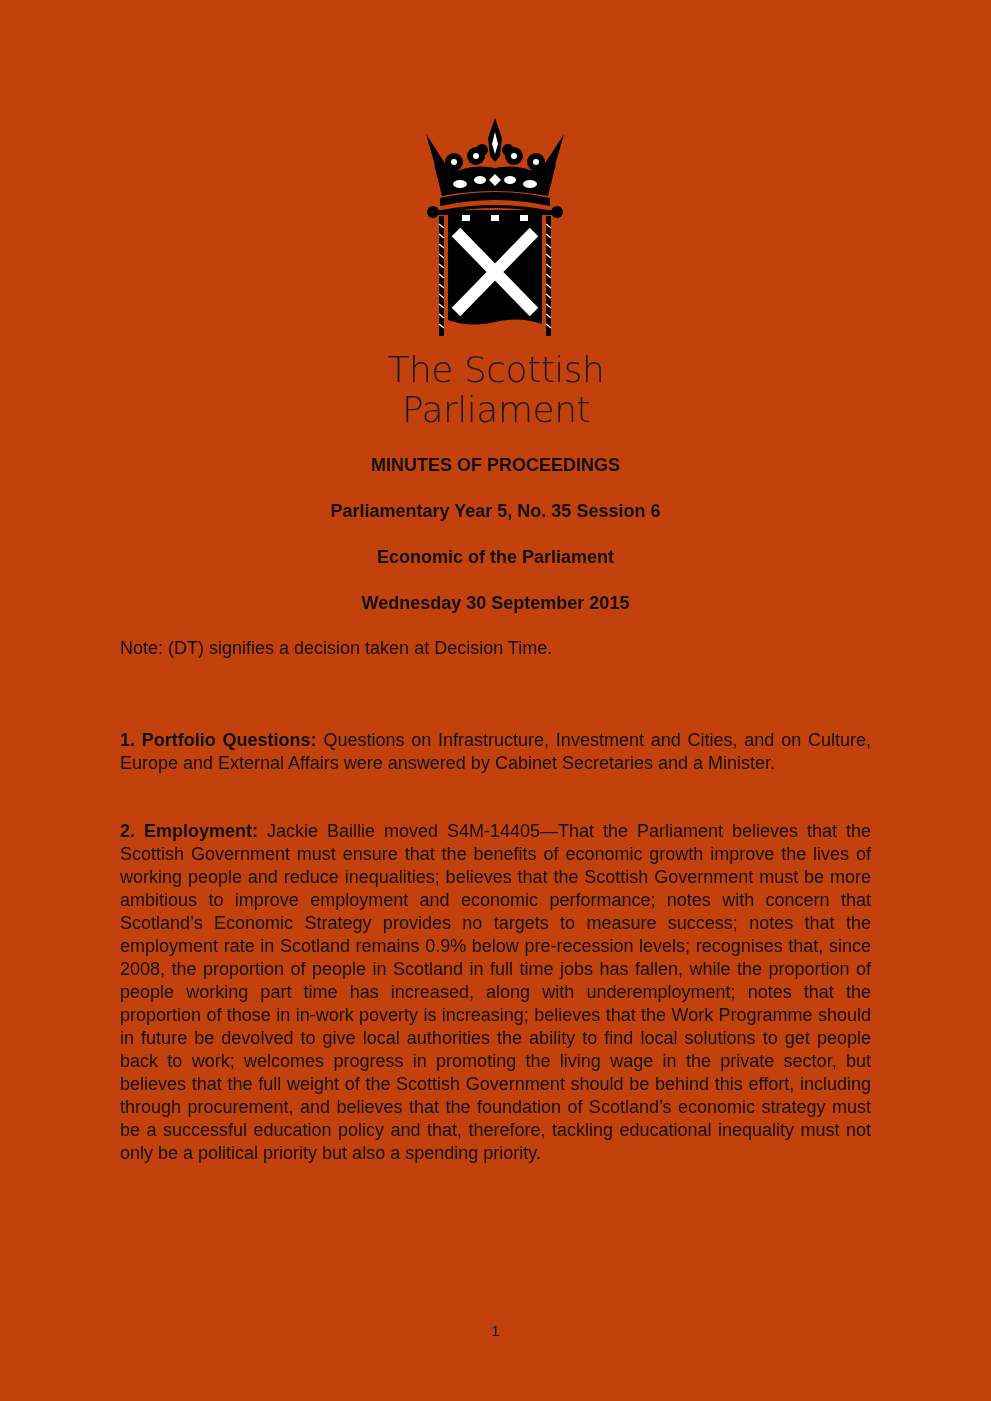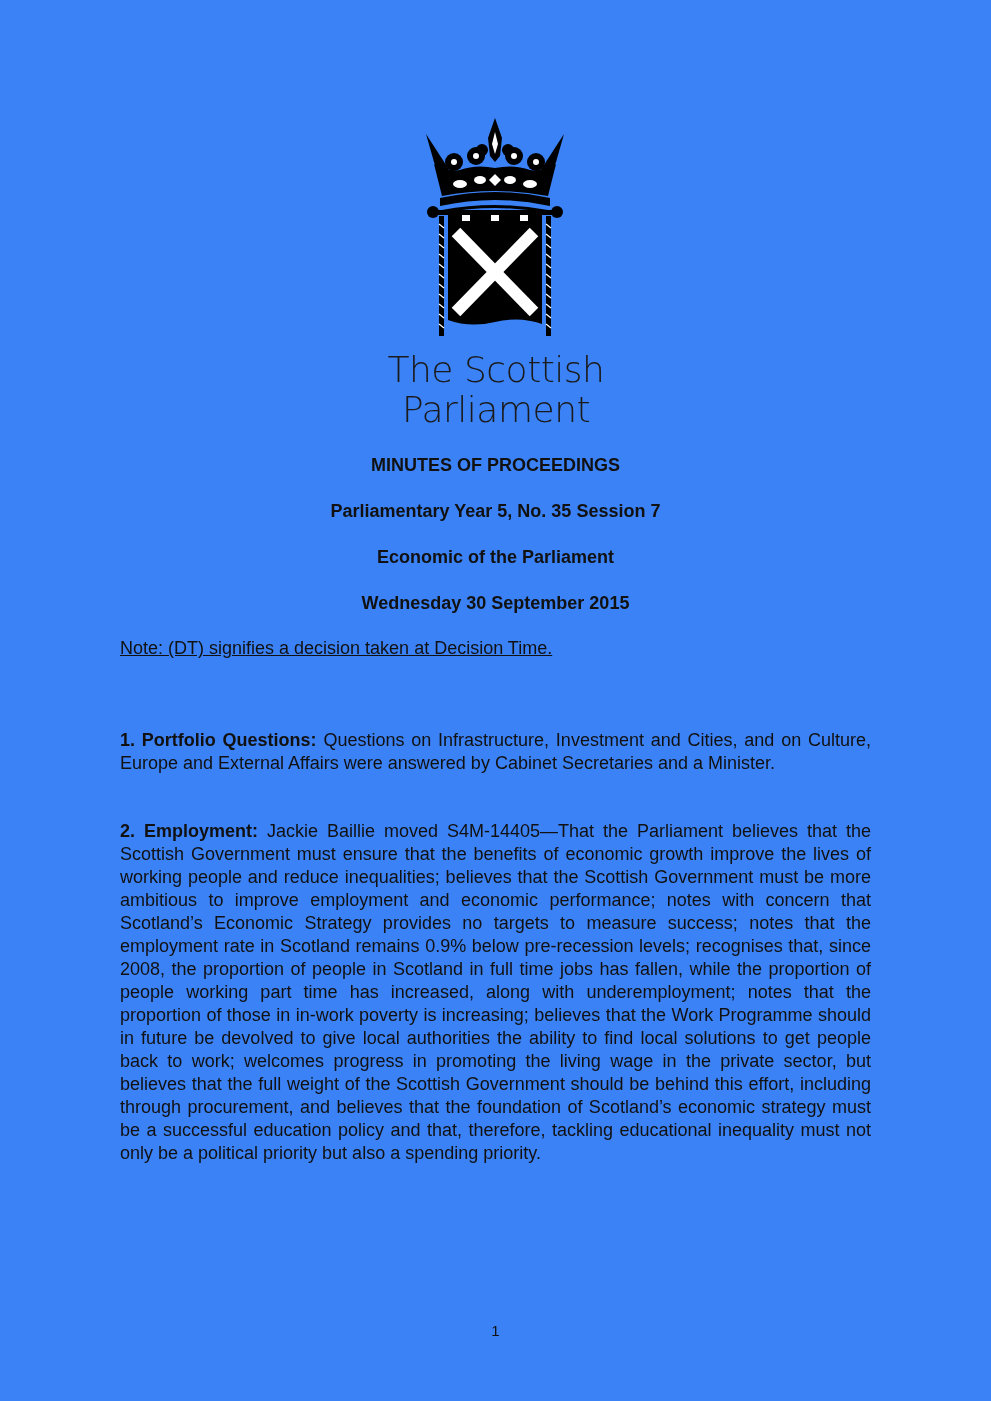--- a/index.html
+++ b/index.html
@@ -1,17 +1,17 @@
 <!DOCTYPE html>
 <html><head>
 <meta charset="utf-8">
 <style>
   html, body { margin: 0; padding: 0; background: #ffffff; }
   body { width: 991px; height: 1401px; position: relative; overflow: hidden; color: #111111; }
-  .page { position: absolute; left: 0; top: 0; width: 991px; height: 1401px; background: #3b82f6; }
+  .page { position: absolute; left: 0; top: 0; width: 991px; height: 1401px; background: #c2410c; }
   .logo { position: absolute; left: 420px; top: 112px; width: 150px; height: 230px; }
   .wordmark { position: absolute; left: 290px; top: 350px; width: 412px; text-align: center;
     font-family: "DejaVu Sans", sans-serif; font-weight: 300; color: #1a1a1a; }
   .wordmark .line1 { font-size: 36px; line-height: 40px; letter-spacing: -0.5px; display:block; }
   .wordmark .line2 { font-size: 36px; line-height: 42px; letter-spacing: -0.5px; display:block; }
   .heading { position: absolute; left: 0; width: 991px; text-align: center;
     font-family: "Liberation Sans", sans-serif; font-weight: bold; font-size: 18px; line-height: 22px; color: #111; }
   .para { position: absolute; left: 120px; width: 751px;
     font-family: "Liberation Sans", sans-serif; font-size: 18px; line-height: 23px; color: #111;
     text-align: justify; }
@@ -104,25 +104,25 @@
       <line x1="36" y1="120" x2="114" y2="200"></line>
       <line x1="114" y1="120" x2="36" y2="200"></line>
     </g>
   </svg>
 
   <div class="wordmark">
     <span class="line1">The Scottish Parliament</span>
   </div>
 
   <div class="heading" style="top:454px;">MINUTES OF PROCEEDINGS</div>
-  <div class="heading" style="top:500px;">Parliamentary Year 5, No. 35 Session 7</div>
+  <div class="heading" style="top:500px;">Parliamentary Year 5, No. 35 Session 6</div>
   <div class="heading" style="top:546px;">Economic of the Parliament</div>
   <div class="heading" style="top:592px;">Wednesday 30 September 2015</div>
 
-  <div class="para" style="top:637px;text-decoration:underline;">Note: (DT) signifies a decision taken at Decision Time.</div>
+  <div class="para" style="top:637px;">Note: (DT) signifies a decision taken at Decision Time.</div>
 
   <div class="para" style="top:729px;">
     <b>1. Portfolio Questions:</b><span> Questions on Infrastructure, Investment and Cities, and on Culture, Europe and External Affairs were answered by Cabinet Secretaries and a Minister.</span>
   </div>
 
   <div class="para" style="top:820px;">
     <b>2. Employment:</b><span> Jackie Baillie moved S4M-14405—That the Parliament believes that the Scottish Government must ensure that the benefits of economic growth improve the lives of working people and reduce inequalities; believes that the Scottish Government must be more ambitious to improve employment and economic performance; notes with concern that Scotland’s Economic Strategy provides no targets to measure success; notes that the employment rate in Scotland remains 0.9% below pre-recession levels; recognises that, since 2008, the proportion of people in Scotland in full time jobs has fallen, while the proportion of people working part time has increased, along with underemployment; notes that the proportion of those in in-work poverty is increasing; believes that the Work Programme should in future be devolved to give local authorities the ability to find local solutions to get people back to work; welcomes progress in promoting the living wage in the private sector, but believes that the full weight of the Scottish Government should be behind this effort, including through procurement, and believes that the foundation of Scotland’s economic strategy must be a successful education policy and that, therefore, tackling educational inequality must not only be a political priority but also a spending priority.</span>
   </div>
 
   <div class="pagenum">1</div>

